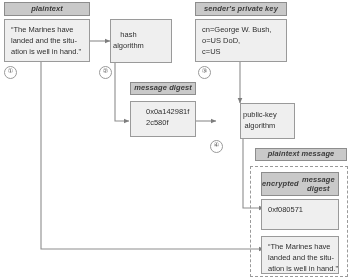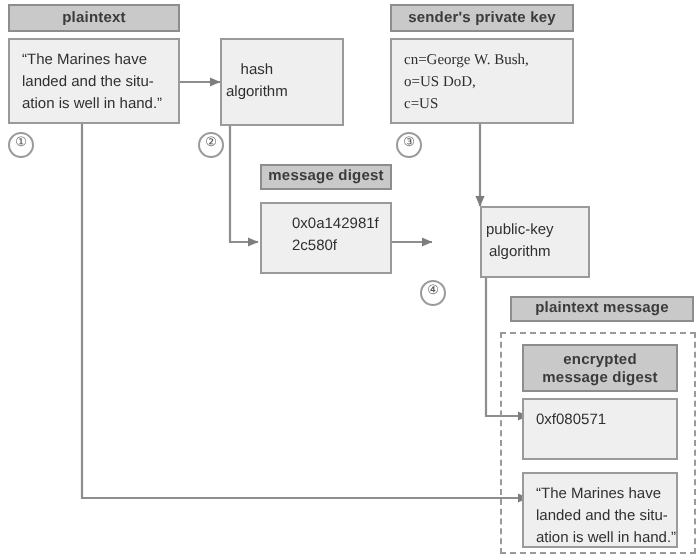--- a/index.html
+++ b/index.html
@@ -35,20 +35,21 @@
     border: 1px solid #8d8d8d;
     color: #3b3b3b;
     font-size: 7.5px;
     font-weight: bold;
     text-align: center;
     line-height: 1.1;
     display: flex;
     align-items: center;
     justify-content: center;
     letter-spacing: 0.1px;
+    font-style: italic;
   }
   
   .box {
     position: absolute;
     box-sizing: border-box;
     background: #efefef;
     border: 1px solid #9a9a9a;
     color: #2f2f2f;
     font-size: 7.5px;
     line-height: 1.45;
@@ -123,21 +124,21 @@
     <span class="stack">
       <span class="ln">hash</span>
       <span class="ln">algorithm</span>
     </span>
   </div>
 
   <div class="step" style="left:99px; top:66px;">②</div>
 
   <div class="caption" style="left:195px; top:2px; width:92px; height:14px;">sender's private key</div>
 
-  <div class="box" style="left:195px; top:19px; width:92px; height:43px;font-family:Liberation Serif, serif;">
+  <div class="box" style="left:195px; top:19px; width:92px; height:43px;">
     <span class="ln">cn=George W. Bush,</span>
     <span class="ln">o=US DoD,</span>
     <span class="ln">c=US</span>
   </div>
 
   <div class="step" style="left:198px; top:66px;">③</div>
 
   <div class="caption" style="left:130px; top:82px; width:66px; height:13px;">message digest</div>
 
   <div class="box" style="left:130px; top:101px; width:66px; height:36px;padding-left:15px;">
@@ -152,21 +153,21 @@
     </span>
   </div>
 
   <div class="step" style="left:210px; top:140px;">④</div>
 
   <div class="caption" style="left:255px; top:148px; width:92px; height:13px;">plaintext message</div>
 
   <div class="dashed" style="left:250px; top:166px; width:98px; height:111px;"></div>
 
   <div class="caption" style="left:261px; top:172px; width:78px; height:24px;
-              flex-direction:column; line-height:1.25;">
+              flex-direction:row; line-height:1.25;">
     <span>encrypted</span>
     <span>message digest</span>
   </div>
 
   <div class="box" style="left:261px; top:199px; width:78px; height:31px;">
     <span class="ln">0xf080571</span>
   </div>
 
   <div class="box" style="left:261px; top:236px; width:78px; height:38px;">
     <span class="ln">“The Marines have</span>

